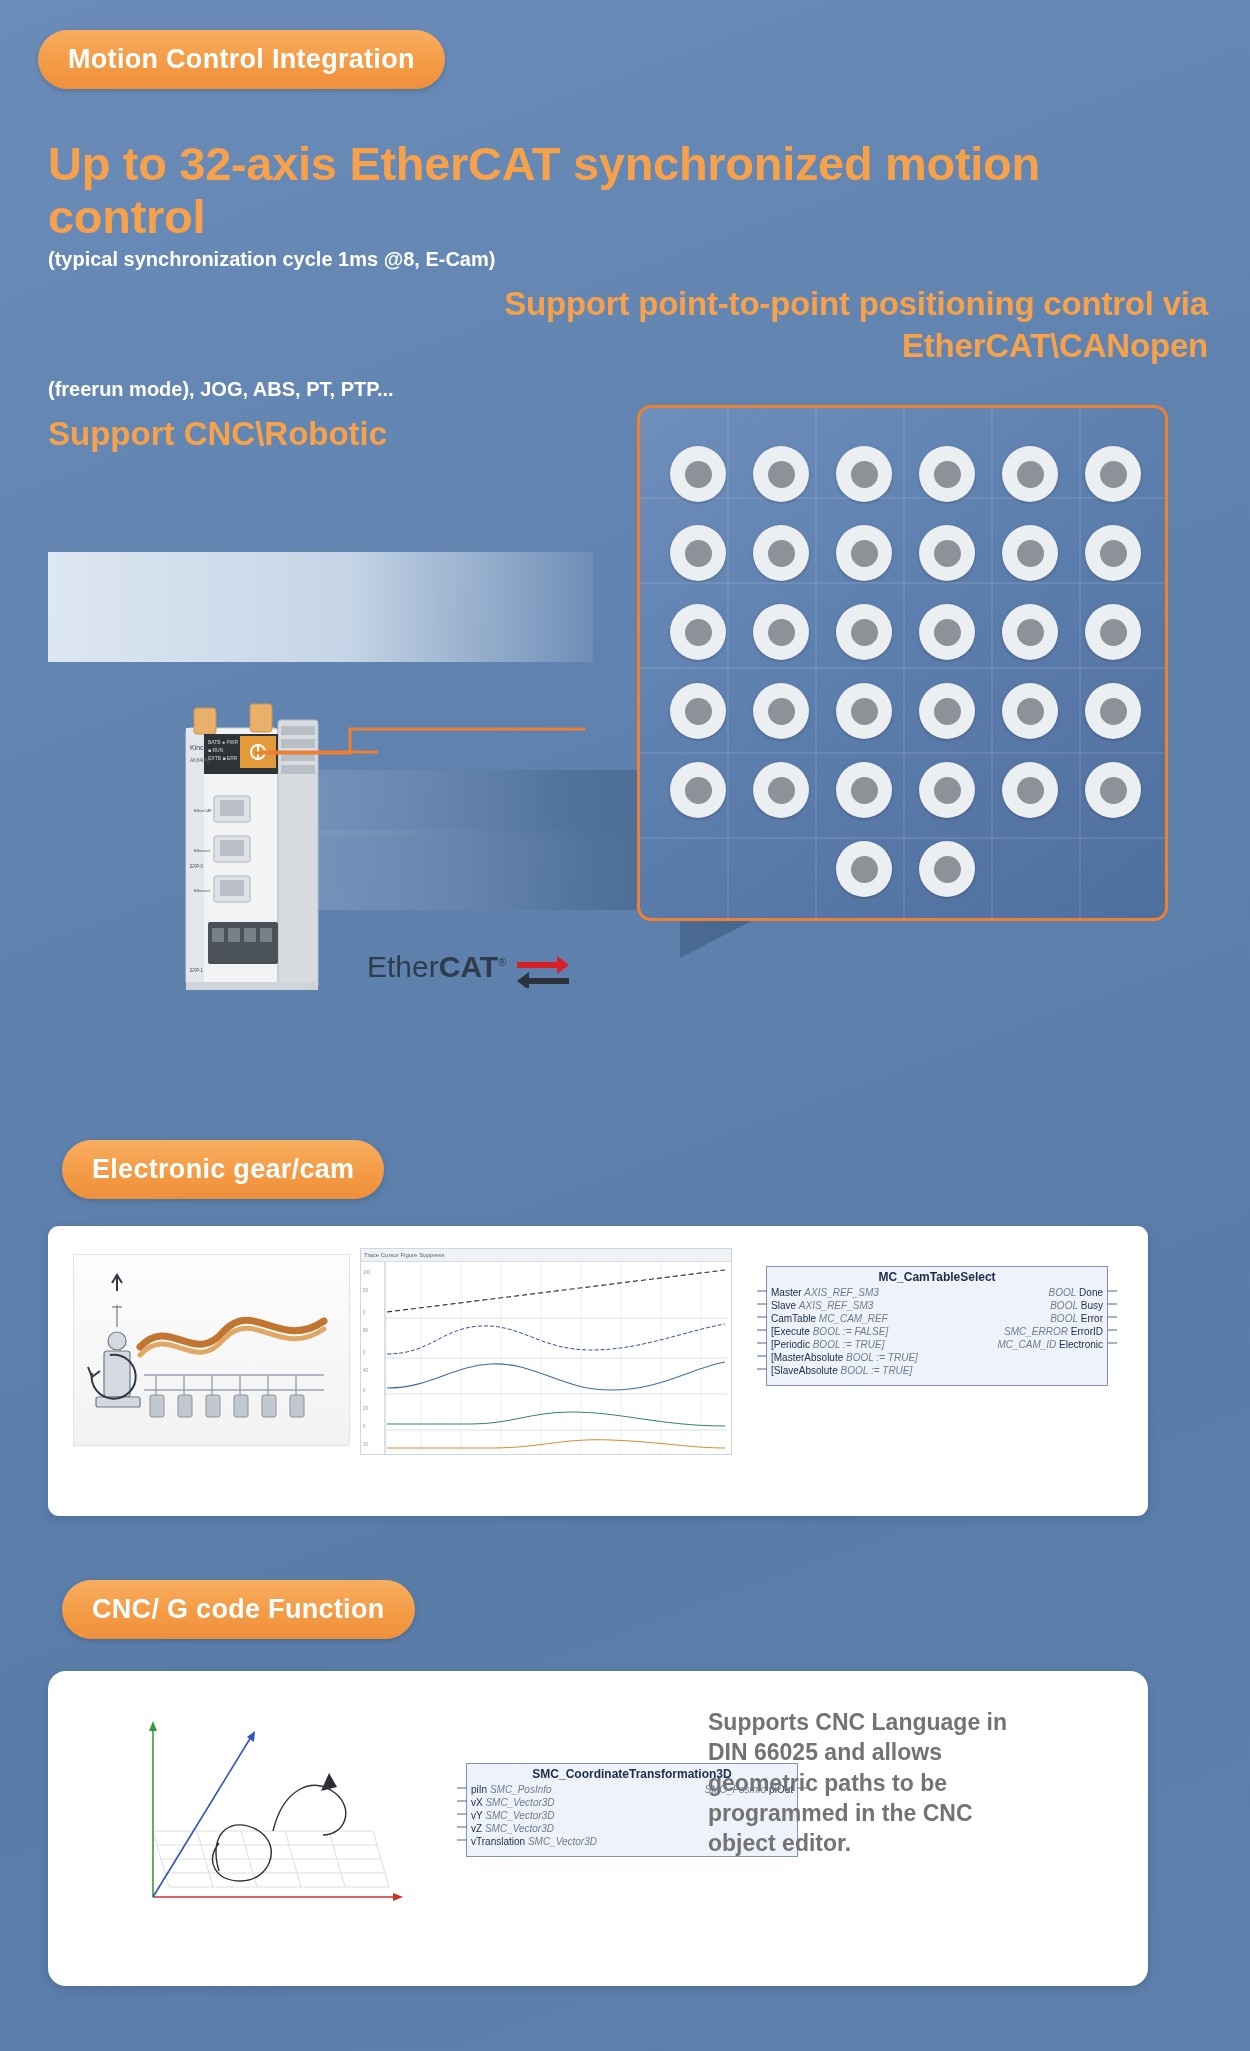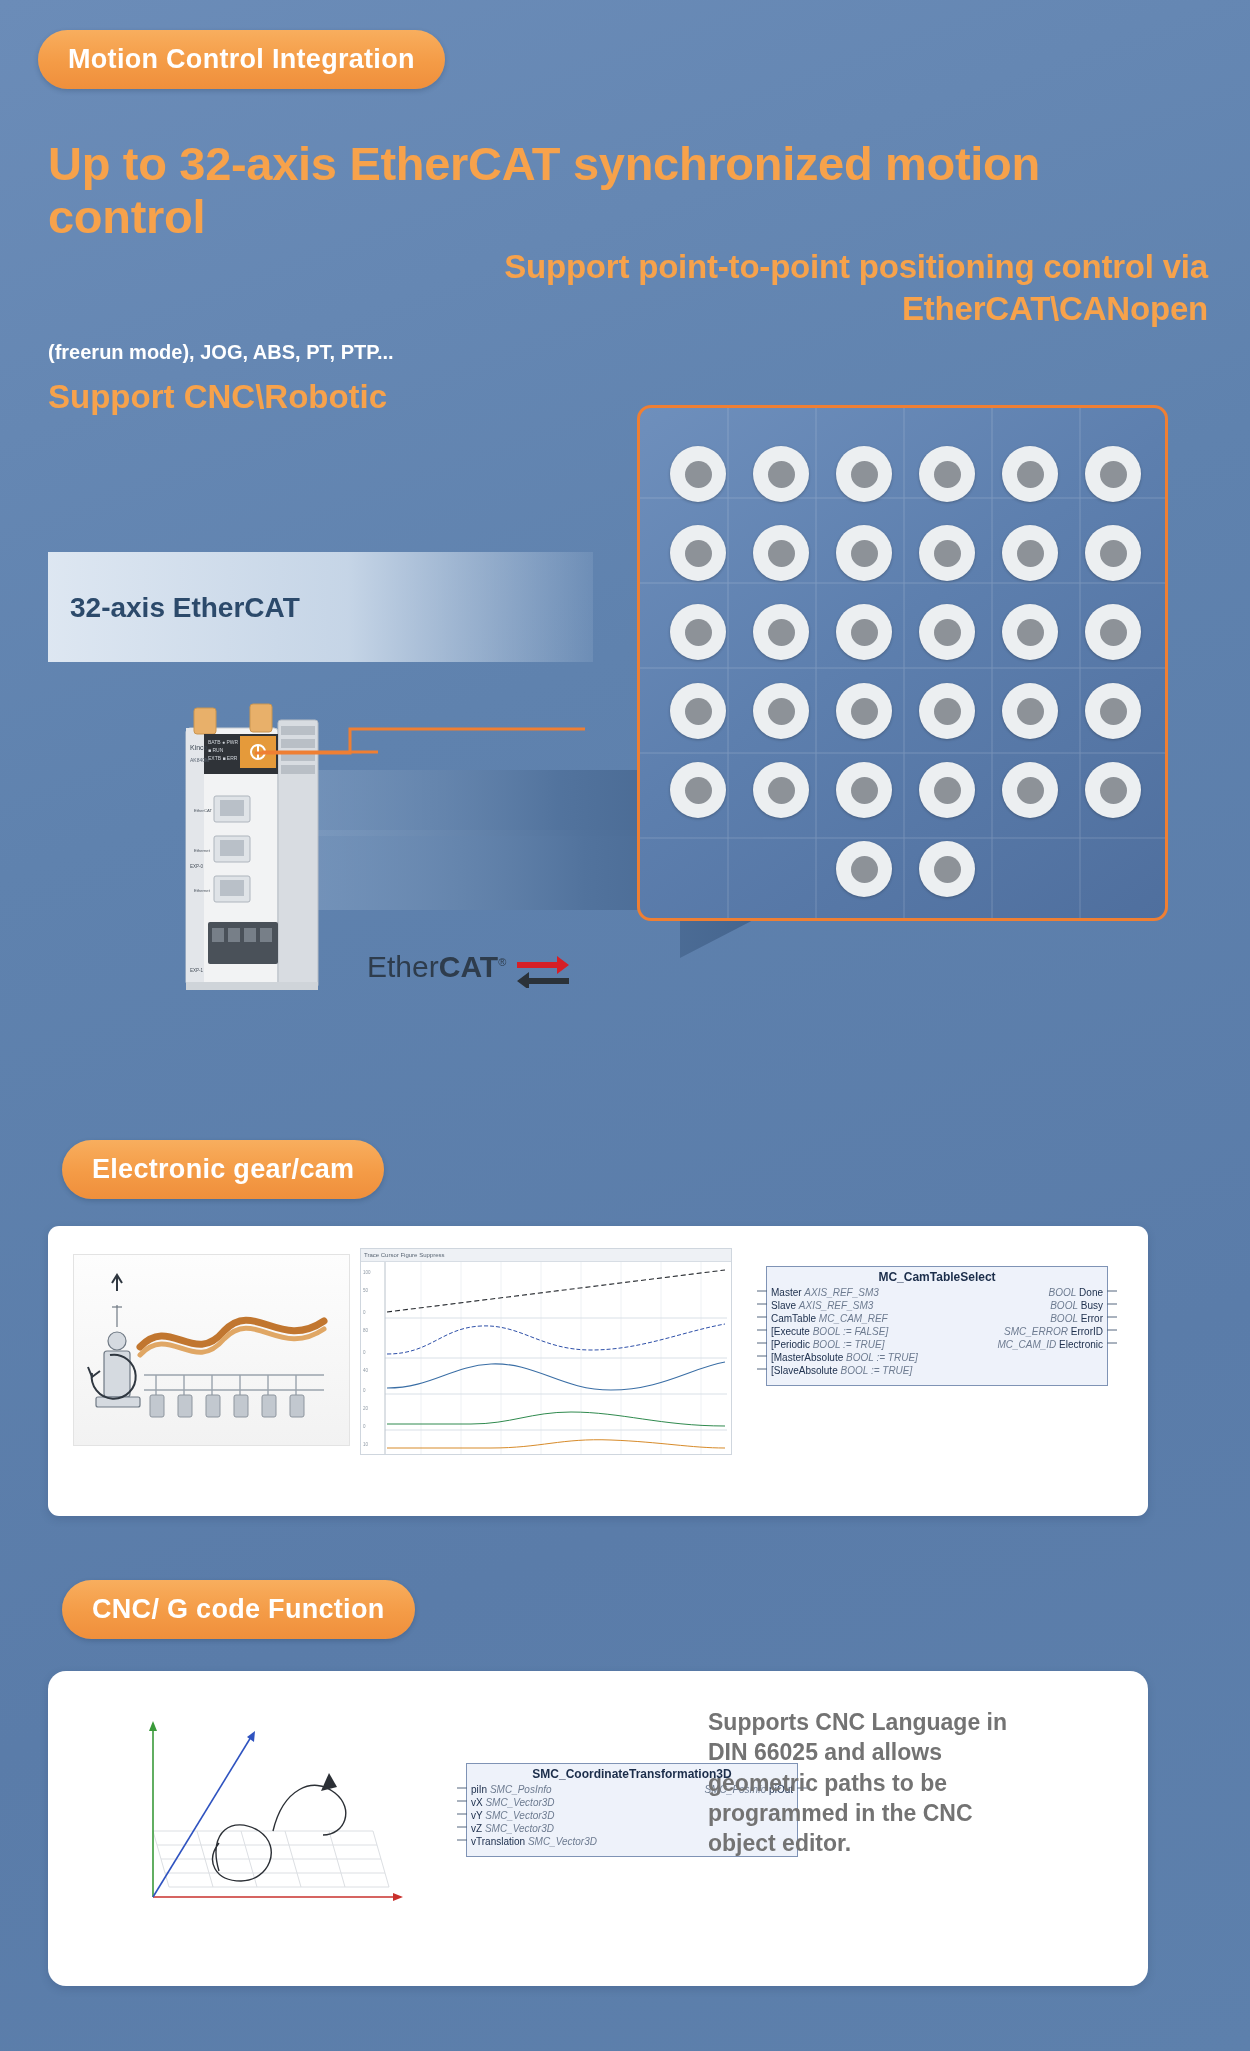--- a/index.html
+++ b/index.html
@@ -140,29 +140,29 @@
 <body>
 
 <div class="page">
 
   <div class="pill-wrap" style="left:38px;top:30px;">
     <div class="pill">Motion Control Integration</div>
   </div>
 
   <div class="headlines">
     <p class="h1">Up to 32-axis EtherCAT synchronized motion control</p>
+    <p class="h-sub">(typical synchronization cycle 1ms @8, E-Cam)</p>
     <p class="h2">Support point-to-point positioning control via</p>
     <p class="h2" style="margin-bottom:12px;">EtherCAT\CANopen</p>
     <p class="h-sub">(freerun mode), JOG, ABS, PT, PTP...</p>
     <p class="h3">Support CNC\Robotic</p>
   </div>
 
   <div class="caption-panel">
     <div class="caption-text">
-      <div>32-axis EtherCAT</div>
     </div>
   </div>
 
   <div class="arrow">
     <svg width="660" height="200" viewBox="0 0 660 200">
       <defs>
         <linearGradient id="agrad" x1="0" y1="0" x2="1" y2="0">
           <stop offset="0%" stop-color="#8aa6c8" stop-opacity=".55"></stop>
           <stop offset="55%" stop-color="#51729c"></stop>
           <stop offset="100%" stop-color="#3d5c84"></stop>

